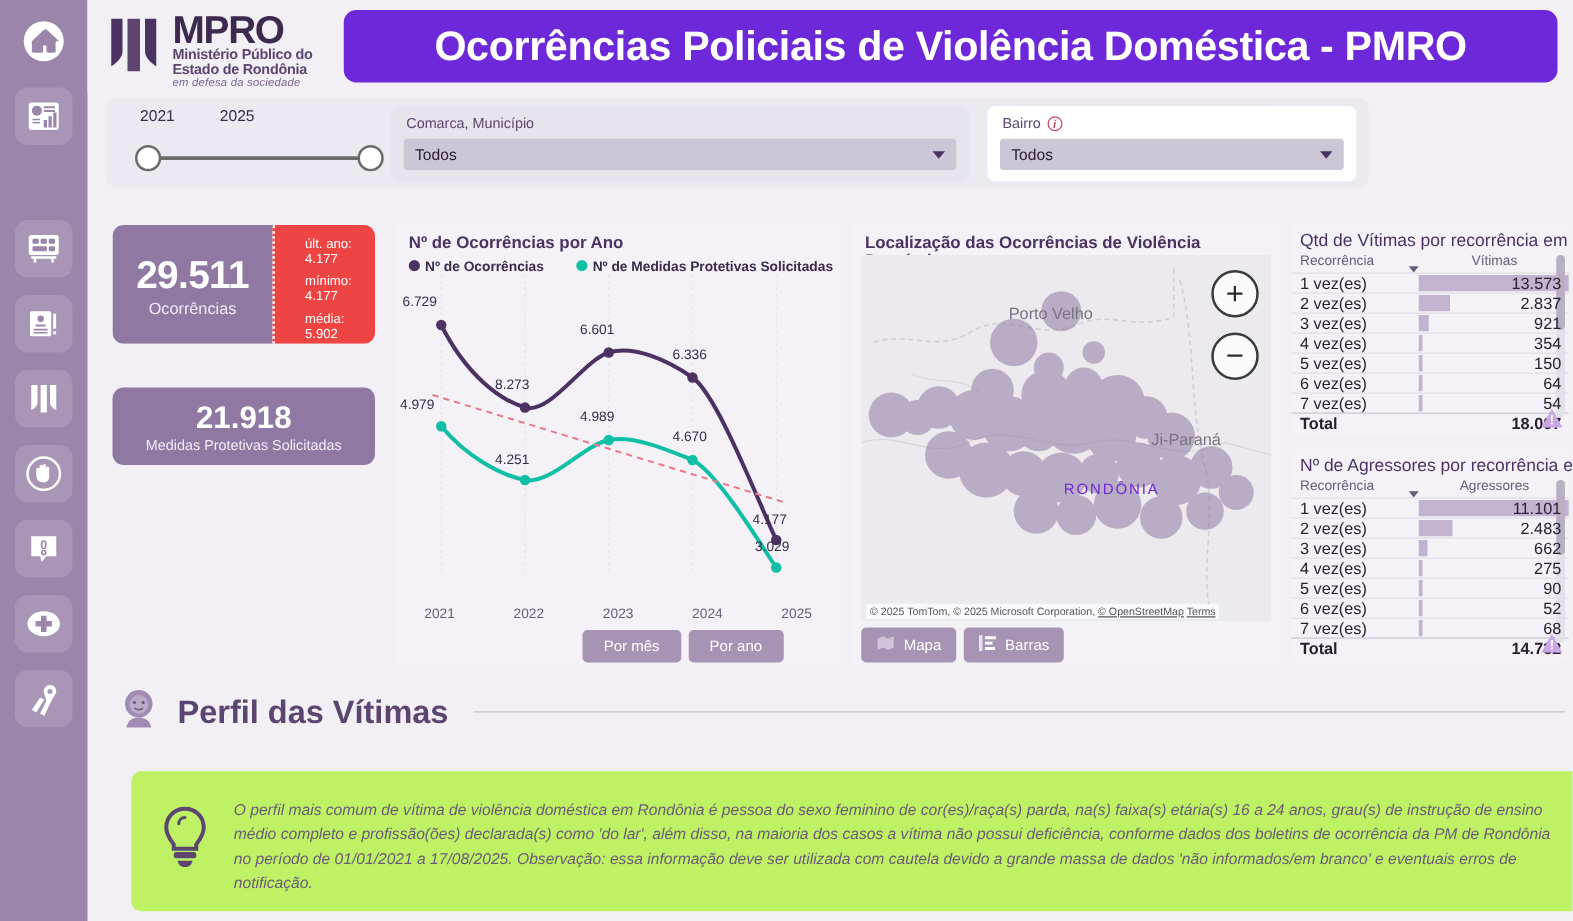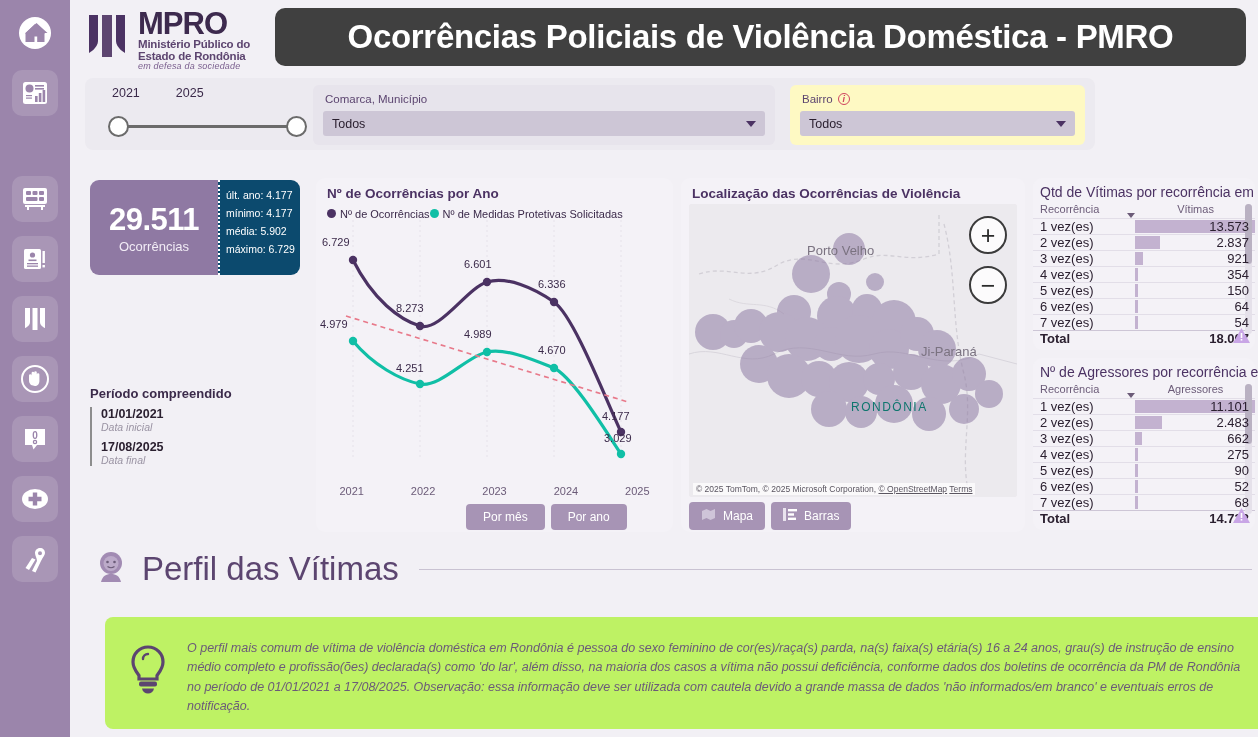--- a/index.html
+++ b/index.html
@@ -28,21 +28,21 @@
   
   .header { position:absolute; left:70px; top:0; width:1188px; height:74px; background:#f2f0f5; }
   .logo-wrap { position:absolute; left:15px; top:8px; display:flex; align-items:center; gap:9px; }
   .logo-mark { width:44px; height:54px; }
   .logo-text { line-height:1; }
   .logo-mpro { font-size:31px; font-weight:bold; letter-spacing:-1px; color:#3d2a4e; font-family:"Liberation Sans",sans-serif; }
   .logo-l1, .logo-l2 { font-size:11.5px; font-weight:bold; color:#5d4570; letter-spacing:-.2px; }
   .logo-l3 { font-size:9px; font-style:italic; color:#7a5f8e; letter-spacing:.2px; }
   .title-bar {
     position:absolute; left:205px; top:8px; width:971px; height:58px;
-    background:#404040; border-radius:10px;
+    background:#6d28d9; border-radius:10px;
     display:flex; align-items:center; justify-content:center;
   }
   .title-bar span {
     color:#fff; font-size:33px; font-weight:bold; letter-spacing:-.3px;
   }
 
   
   .filterbar {
     position:absolute; left:85px; top:78px; width:1010px; height:72px;
     background:#eceaf0; border-radius:8px;
@@ -50,56 +50,56 @@
   .slider-box { position:absolute; left:15px; top:8px; width:215px; height:58px; }
   .sl-labels { display:flex; gap:36px; padding-left:12px; }
   .sl-labels span { font-size:12.5px; color:#3b2a4a; }
   .sl-track { position:relative; margin-top:16px; height:20px; }
   .sl-line { position:absolute; left:18px; right:18px; top:9px; height:3px; background:#6b6b6b; }
   .sl-knob { position:absolute; top:0; width:21px; height:21px; border-radius:50%; background:#fff; border:2px solid #6b6b6b; }
   .sl-knob.a { left:8px; } .sl-knob.b { right:8px; }
 
   .filt { position:absolute; top:7px; height:60px; }
   .filt.comarca { left:228px; width:462px; background:#e7e4ec; border-radius:6px; }
-  .filt.bairro  { left:705px; width:295px; background:#fef9c3; border-radius:6px; }
+  .filt.bairro  { left:705px; width:295px; background:#ffffff; border-radius:6px; }
   .filt-label { font-size:11.5px; color:#5c4570; padding:8px 0 0 12px; display:flex; align-items:center; gap:5px; }
   .info-dot { width:12px; height:12px; border:1px solid #d0455f; border-radius:50%;
     color:#d0455f; font-size:9px; line-height:10px; text-align:center; font-style:italic; font-weight:bold; }
   .filt-sel {
     margin:6px 10px 0 10px; height:25px; background:#cdc6d6; border-radius:3px;
     display:flex; align-items:center; justify-content:space-between; padding:0 9px;
     font-size:12.5px; color:#2b2030;
   }
   .chev { width:0;height:0;border-left:5px solid transparent;border-right:5px solid transparent;border-top:6px solid #4b3263; }
 
   
   .kpi1 { position:absolute; left:90px; top:180px; width:210px; height:95px; border-radius:9px; overflow:hidden; display:flex; }
   .kpi1-l { width:128px; background:#8f79a3; display:flex; flex-direction:column; align-items:center; justify-content:center; }
   .kpi1-l .big { font-size:31px; font-weight:bold; color:#fff; letter-spacing:-.5px; }
   .kpi1-l .sub { font-size:13px; color:#f2ecf6; margin-top:1px; }
-  .kpi1-r { flex:1; background:#0c4a6e; padding:9px 0 0 6px; border-left:2px dotted #fff; }
+  .kpi1-r { flex:1; background:#ef4444; padding:9px 0 0 24px; border-left:2px dotted #fff; }
   .kpi1-r div { font-size:10.5px; color:#fff; margin-bottom:6px; }
   .kpi2 {
     position:absolute; left:90px; top:310px; width:210px; height:62px; border-radius:9px;
     background:#8f79a3; display:flex; flex-direction:column; align-items:center; justify-content:center;
   }
   .kpi2 .big { font-size:25px; font-weight:bold; color:#fff; }
   .kpi2 .sub { font-size:11.5px; color:#f2ecf6; margin-top:2px; }
 
   .period { position:absolute; left:90px; top:386px; width:215px; }
   .period h4 { font-size:13px; color:#3b2a4a; font-weight:bold; margin-bottom:6px; }
   .period .bar { border-left:2px solid #8d8d8d; padding-left:9px; }
   .period .d { font-size:12.5px; font-weight:bold; color:#2b2030; }
   .period .c { font-size:10.5px; font-style:italic; color:#9a93a3; margin-bottom:7px; }
 
   
   .panel { position:absolute; background:#f4f2f7; border-radius:9px; }
   .chart-panel { left:316px; top:178px; width:357px; height:354px; }
   .panel-title { font-size:13.5px; color:#4b3263; font-weight:bold; padding:8px 0 0 11px; }
-  .legend { display:flex; gap:0; padding:7px 0 0 11px; align-items:center; }
+  .legend { display:flex; gap:26px; padding:7px 0 0 11px; align-items:center;font-weight:bold; }
   .legend i { width:9px; height:9px; border-radius:50%; display:inline-block; margin-right:4px; }
   .legend span { font-size:11px; color:#3b2a4a; }
   .chart-area { position:relative; width:357px; height:285px; }
   .chart-area svg { position:absolute; left:0; top:0; }
   .dlabel { position:absolute; font-size:11px; color:#3b2a4a; white-space:nowrap; }
   .xaxis { position:absolute; left:0; bottom:8px; width:357px; display:flex; }
   .xaxis span { flex:1; text-align:center; font-size:11px; color:#6b5b78; }
   .chart-btns { position:absolute; left:150px; top:326px; display:flex; gap:6px; }
   .pbtn { background:#a794b5; color:#fff; font-size:12px; padding:6px 17px; border-radius:4px; }
 
@@ -133,21 +133,21 @@
   .tbl td.num { text-align:right; position:relative; }
   .barcell { position:absolute; left:0; top:1px; bottom:1px; background:#c3b2d0; }
   .tbl tr.total td { font-weight:bold; border-top:1px solid #cdc6d6; }
   .num-in { position:relative; z-index:2;margin-top:28px; }
   .warn { position:absolute; right:4px; bottom:2px; }
   .tscroll { position:absolute; right:3px; top:26px; width:7px; height:130px; background:#e5e1ea; border-radius:4px; }
   .tscroll i { position:absolute; left:0; top:0; width:7px; height:60px; background:#b9b1c2; border-radius:4px; display:block; }
 
   
   .profile-h { position:absolute; left:92px; top:548px; display:flex; align-items:center; gap:12px; width:1160px; }
-  .profile-h .pt { font-size:33px; color:#5c4570; font-weight:normal; }
+  .profile-h .pt { font-size:26px; color:#5c4570; font-weight:bold; }
   .profile-h .rule { flex:1; height:1px; background:#c9c2d2; margin-left:8px; }
   .intel-badge {
     position:absolute; left:151px; top:604px; background:#4b3263; color:#fff;
     font-size:11.5px; font-weight:bold; padding:6px 18px; border-radius:13px; z-index:3;
   }
   .profile-box {
     position:absolute; left:105px; top:617px; width:1160px; height:112px;
     background:#bef264; border-radius:8px;
   }
   .profile-box .bulb { position:absolute; left:25px; top:28px; }
@@ -319,30 +319,25 @@
       <div class="sub">Ocorrências</div>
     </div>
     <div class="kpi1-r">
       <div>últ. ano: 4.177</div>
       <div>mínimo: 4.177</div>
       <div>média: 5.902</div>
       <div>máximo: 6.729</div>
     </div>
   </div>
 
-
-  <div class="period">
-    <h4>Período compreendido</h4>
-    <div class="bar">
-      <div class="d">01/01/2021</div>
-      <div class="c">Data inicial</div>
-      <div class="d">17/08/2025</div>
-      <div class="c">Data final</div>
-    </div>
-  </div>
+  <div class="kpi2">
+    <div class="big">21.918</div>
+    <div class="sub">Medidas Protetivas Solicitadas</div>
+  </div>
+
 
   <div class="panel chart-panel">
     <div class="panel-title">Nº de Ocorrências por Ano</div>
     <div class="legend">
       <span><i style="background:#4b3263"></i><span>Nº de Ocorrências</span></span>
       <span><i style="background:#10bfa6"></i><span>Nº de Medidas Protetivas Solicitadas</span></span>
     </div>
     <div class="chart-area">
       <svg width="357" height="285">
         <line x1="37" y1="0" x2="37" y2="240" stroke="#e6e2ea" stroke-width="1" stroke-dasharray="2,3"></line>
@@ -427,21 +422,21 @@
             <circle cx="140" cy="205" r="18"></circle>
           <circle cx="172" cy="208" r="16"></circle>
             <circle cx="205" cy="200" r="19"></circle>
             <circle cx="240" cy="210" r="17"></circle>
           <circle cx="275" cy="205" r="15"></circle>
             <circle cx="300" cy="190" r="14"></circle>
         </g>
       </svg>
       <span class="mplace" style="left:118px; top:40px; line-height:1.05;">Porto Velho</span>
       <span class="mplace" style="left:232px; top:140px;">Ji-Paraná</span>
-      <span class="mplace" style="left:162px; top:196px; font-size:12px; letter-spacing:1.5px; color:#0f766e;">RONDÔNIA</span>
+      <span class="mplace" style="left:162px; top:180px; font-size:12px; letter-spacing:1.5px; color:#6d28d9;">RONDÔNIA</span>
       <div class="zbtn plus">+</div>
       <div class="zbtn minus">−</div>
       <div class="attrib">
         <span>© 2025 TomTom, © 2025 Microsoft Corporation,</span>
         <u>© OpenStreetMap</u>
         <u>Terms</u>
       </div>
     </div>
     <div class="map-btns">
       <div class="mbtn">

